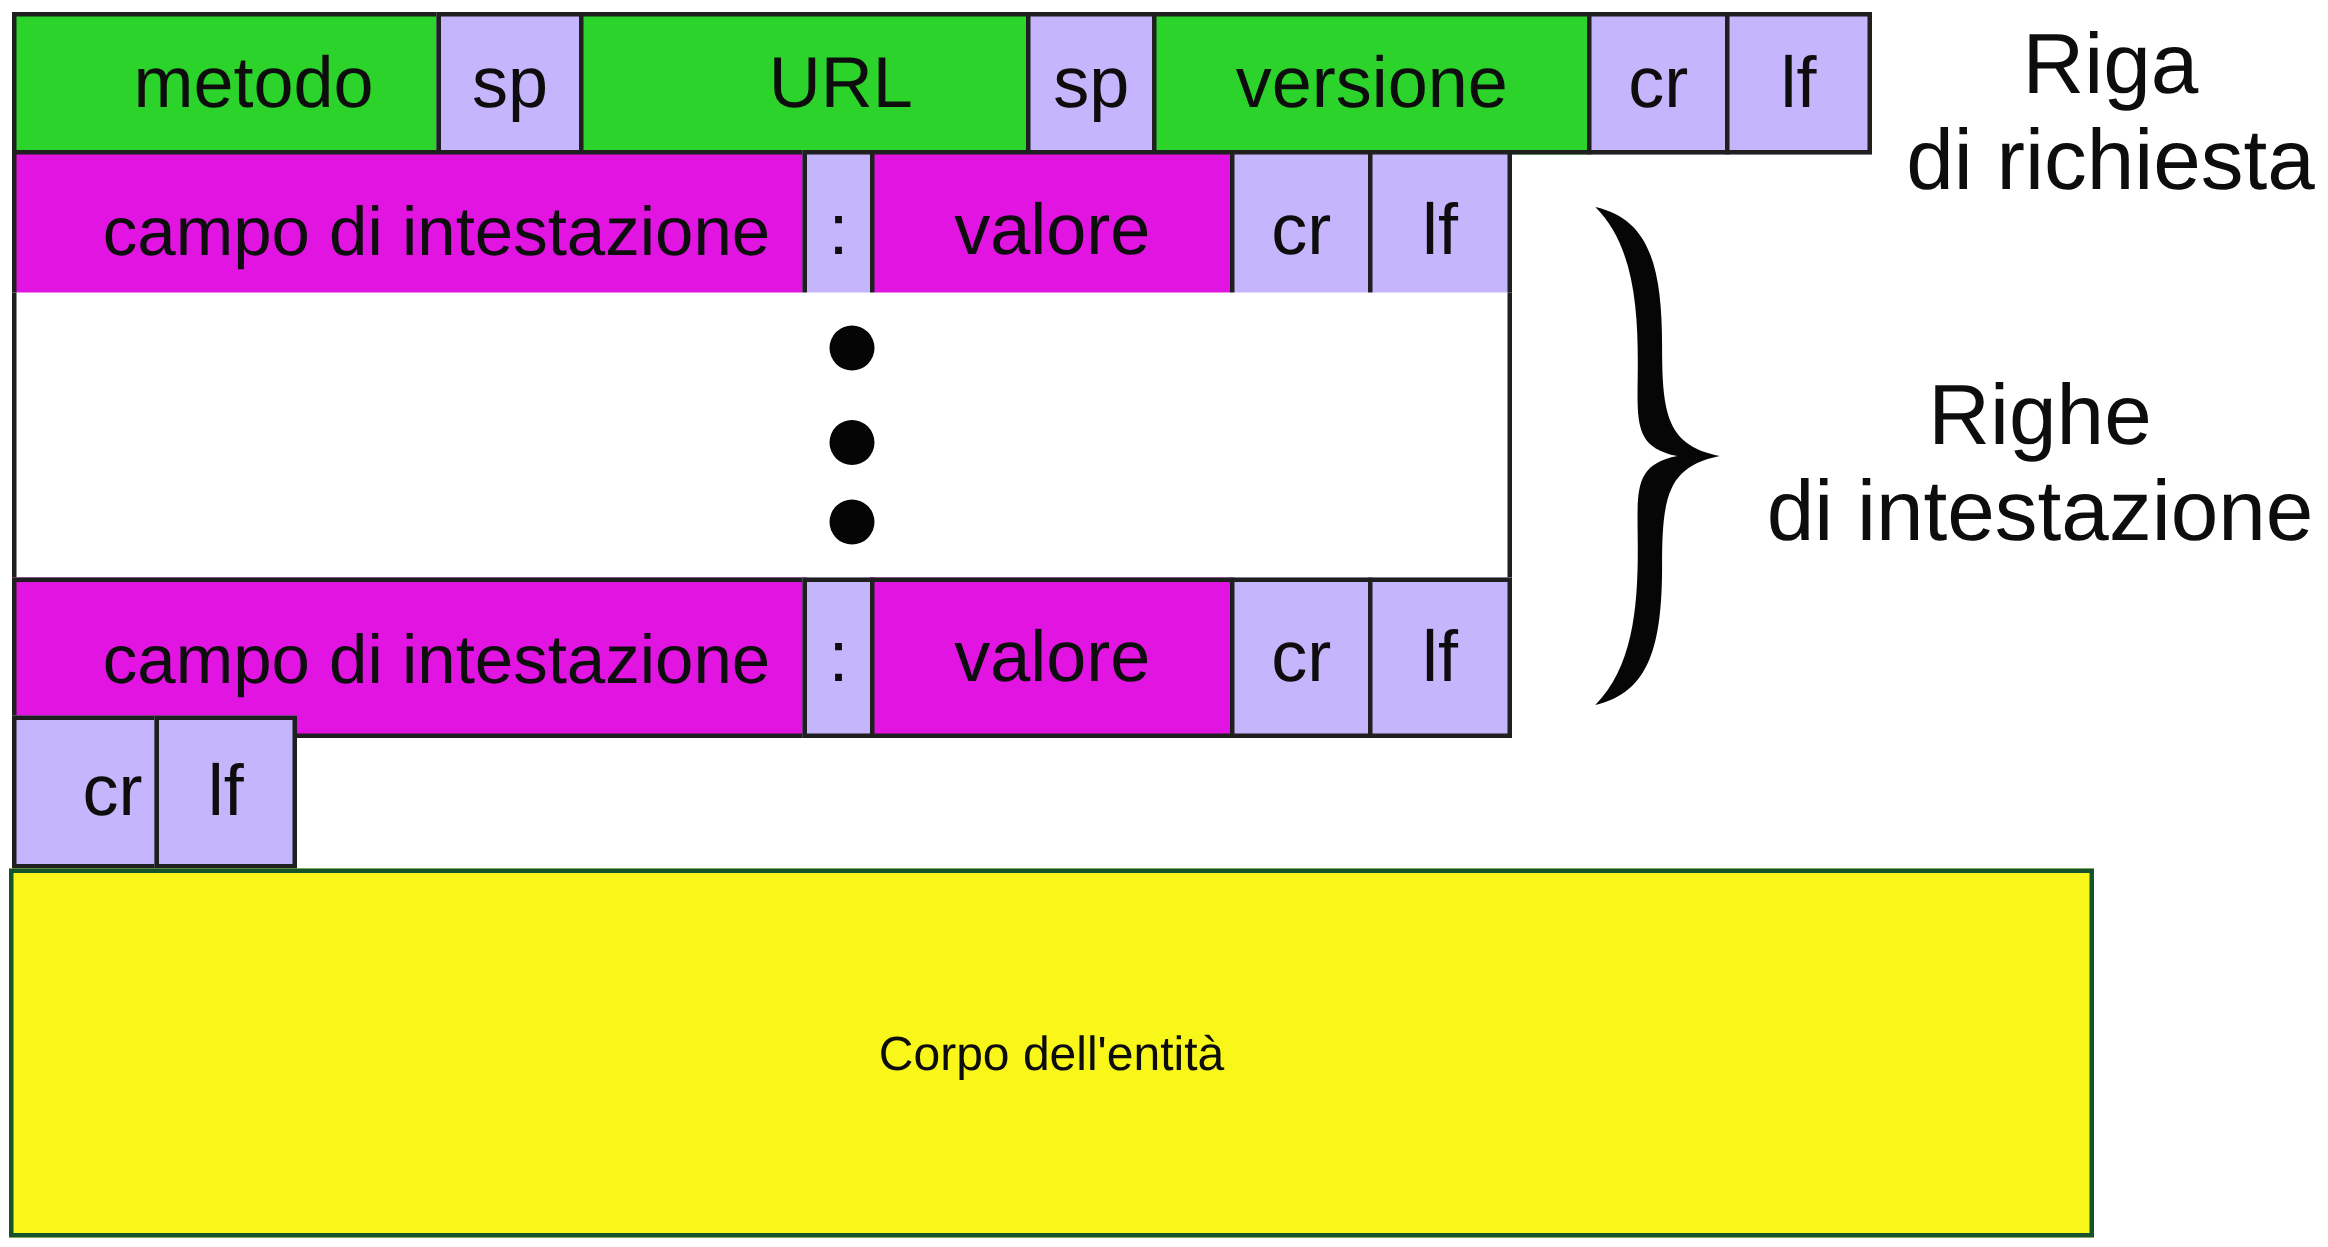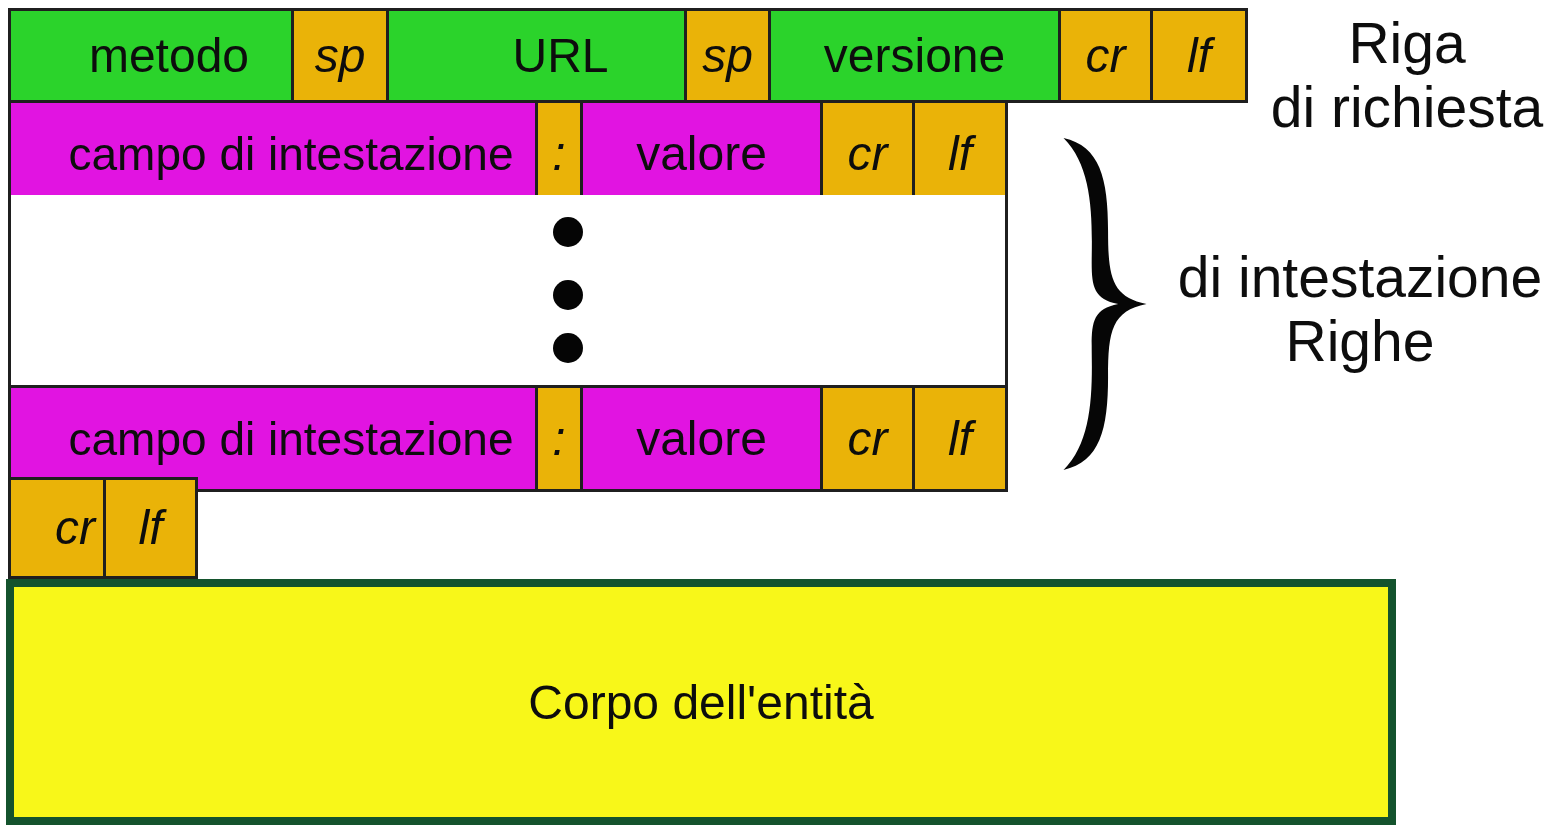--- a/index.html
+++ b/index.html
@@ -9,21 +9,21 @@
   }
   .row { position:absolute; display:flex; }
   .cell {
     box-sizing:border-box; border:3px solid var(--border); margin-left:-3px;
     display:flex; align-items:center; justify-content:center;
     font-size:48px; line-height:1; white-space:nowrap;
   }
   .cell:first-child { margin-left:0;padding-left:36px; }
   .cell.green   { background:var(--green); }
   .cell.magenta { background:var(--magenta); }
-  .cell.white   { background:#eab308;font-style:italic; }
+  .cell.white   { background:#c4b5fd; }
 
   
   #request-row { left:8px; top:8px; height:95px; }
   #request-row .c-method  { width:286px; }
   #request-row .c-sp1     { width:98px; }
   #request-row .c-url     { width:301px;padding-left:48px; }
   #request-row .c-sp2     { width:87px; }
   #request-row .c-version { width:293px; }
   #request-row .c-cr      { width:95px; }
   #request-row .c-lf      { width:98px; }
@@ -48,23 +48,23 @@
   #dot-1 { top:217px; } #dot-2 { top:280px; } #dot-3 { top:333px; }
 
   
   #blank-row { left:8px; top:477px; height:102px; }
   #blank-row .c-cr { width:98px; }
   #blank-row .c-lf { width:95px; }
 
   
   #entity-body {
     position:absolute; left:6px; top:579px; width:1390px; height:246px;
-    box-sizing:border-box; background:var(--yellow); border:8px solid #14532d;
+    box-sizing:border-box; background:var(--yellow); border:3px solid #14532d;
     display:flex; align-items:center; justify-content:center;
-    font-size:48px;
+    font-size:32px;
   }
 
   
   .annotation { position:absolute; text-align:center; font-size:57px; line-height:1.12; }
   #request-annotation { left:1262px; top:12px; width:290px; }
   #headers-annotation { left:1168px; top:246px; width:384px; }
 
   
   #brace { position:absolute; left:1052px; top:136px; width:102px; height:336px; }
 </style>
@@ -115,22 +115,22 @@
       C 42,10 50,42 50,94
       C 50,140 54,159 88,166
       C 54,173 50,192 50,238
       C 50,290 42,322 6,330
       C 30,306 34,268 34,228
       C 34,190 30,172 60,166
       C 30,160 34,142 34,104
       C 34,64 30,26 6,2 Z"></path>
   </svg>
   <div class="annotation" id="headers-annotation">
+    <div>Righe</div>
     <div>di intestazione</div>
-    <div>Righe</div>
   </div>
 
   <div class="row" id="blank-row">
     <div class="cell white c-cr">cr</div>
     <div class="cell white c-lf">lf</div>
   </div>
 
   <div id="entity-body">
     <span>Corpo dell'entità</span>
   </div>

